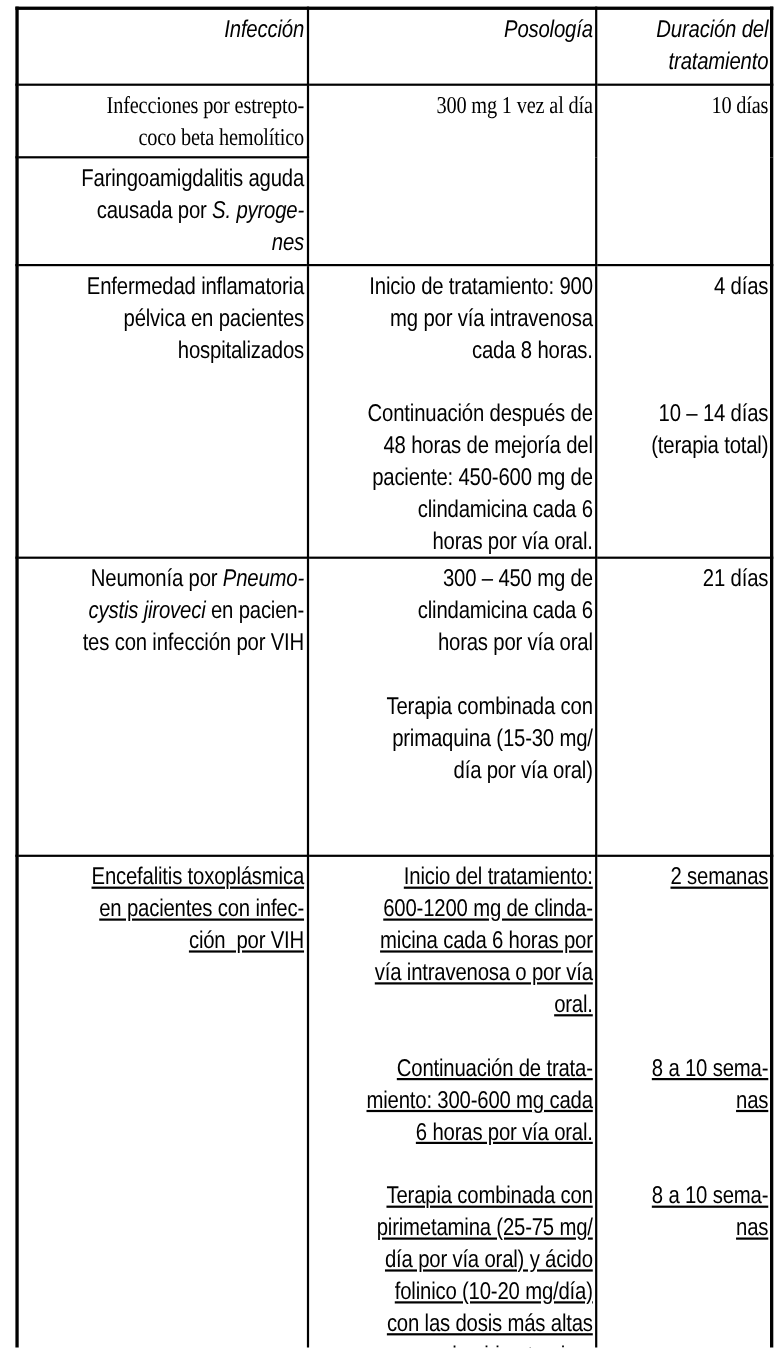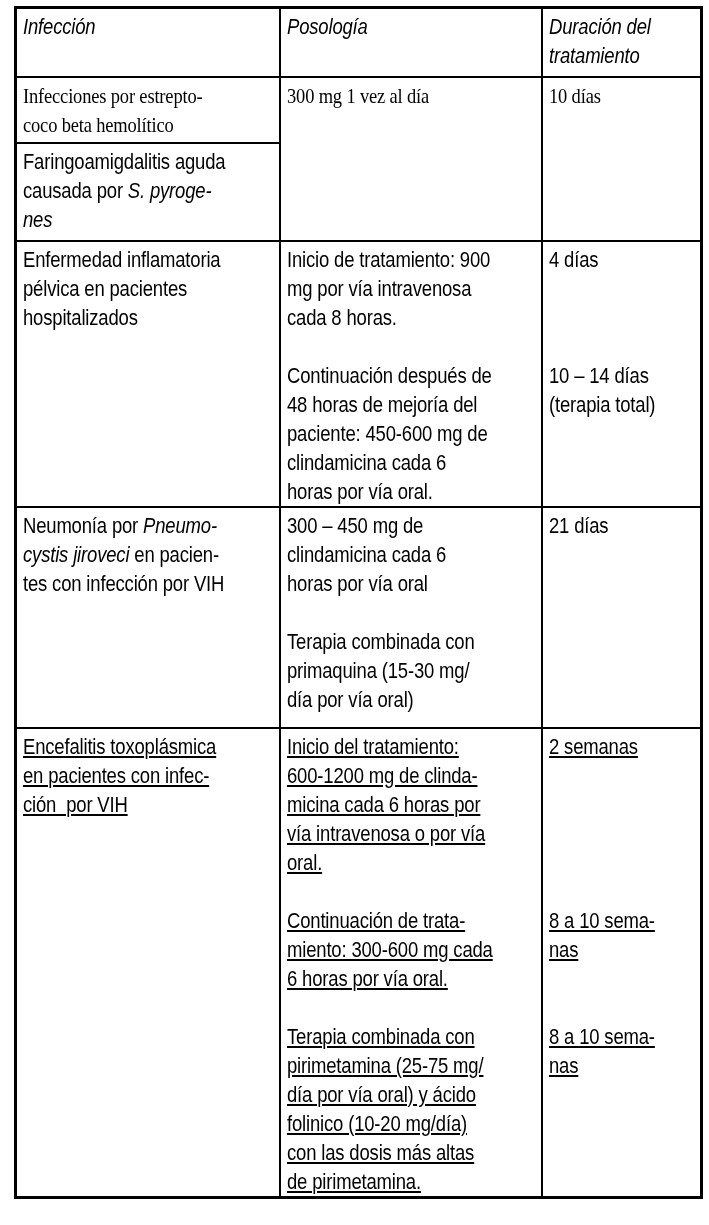--- a/index.html
+++ b/index.html
@@ -9,20 +9,21 @@
   }
   .page {
     position: relative;
     width: 709px;
     height: 1225px;
     background: #ffffff;
     font-family: "Liberation Sans", "DejaVu Sans", sans-serif;
     color: #000000;
     box-sizing: border-box;
     padding: 6px 0 0 14px;
+    text-align: right;
   }
   table.dose-table {
     border-collapse: collapse;
     table-layout: fixed;
     width: 686px;
     border: 3px solid #000000;
   }
   table.dose-table td {
     border: 2px solid #000000;
     vertical-align: top;
@@ -41,21 +42,21 @@
   .hdr .txt {
     font-style: italic;
   }
   .it {
     font-style: italic;
   }
   tr.rh-header { height: 69px; }
   tr.rh-r1a    { height: 66px; font-family: Liberation Serif, serif; }
   tr.rh-r1b    { height: 98px; }
   tr.rh-r2     { height: 266px; }
-  tr.rh-r3     { height: 221px; }
+  tr.rh-r3     { height: 271px; }
   tr.rh-r4     { height: 466px; text-decoration: underline; }
 </style>
 </head>
 <body>
 
 <div class="page">
   <table class="dose-table">
     <colgroup>
       <col style="width: 264px">
       <col style="width: 262px">

